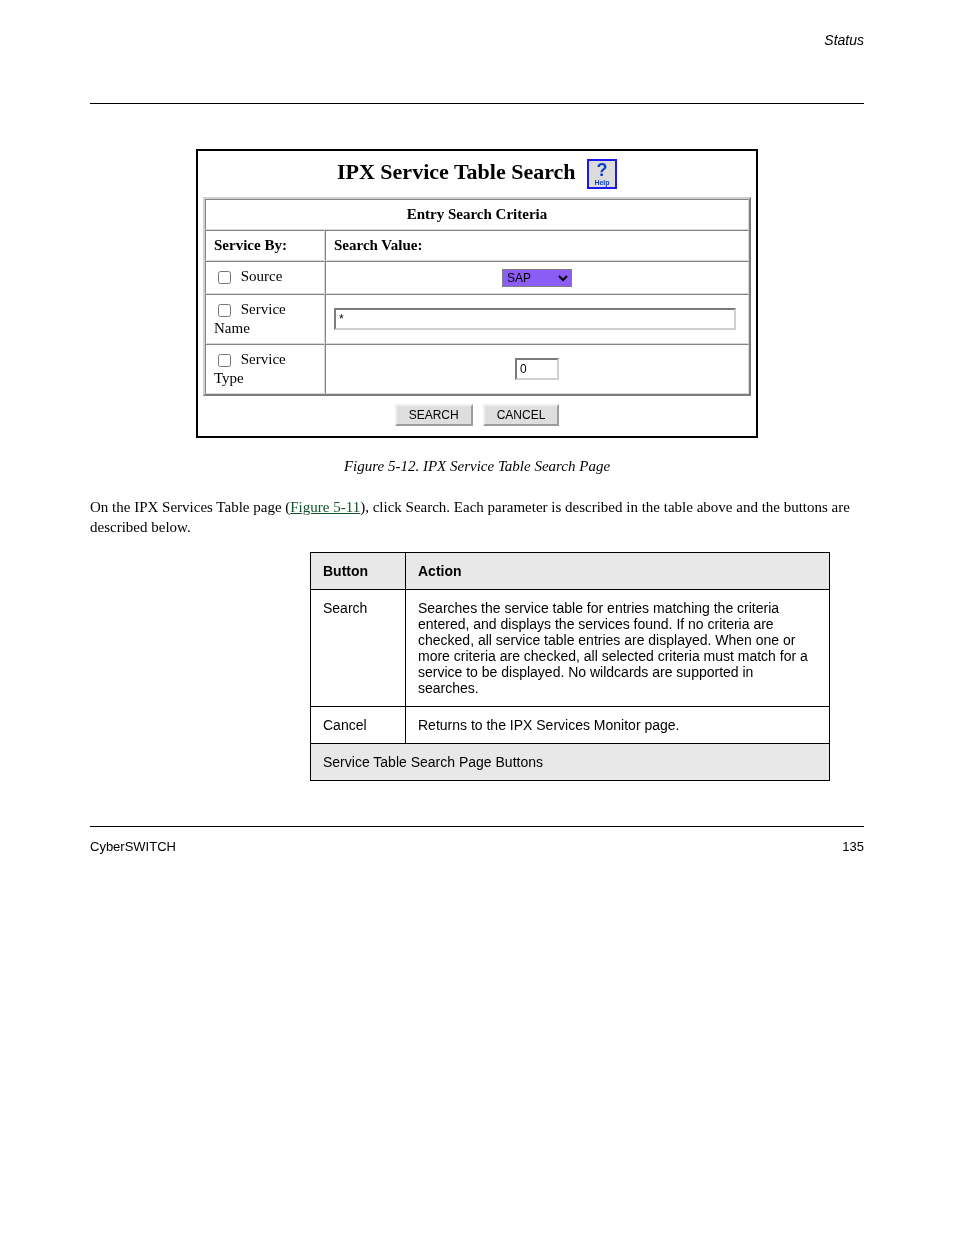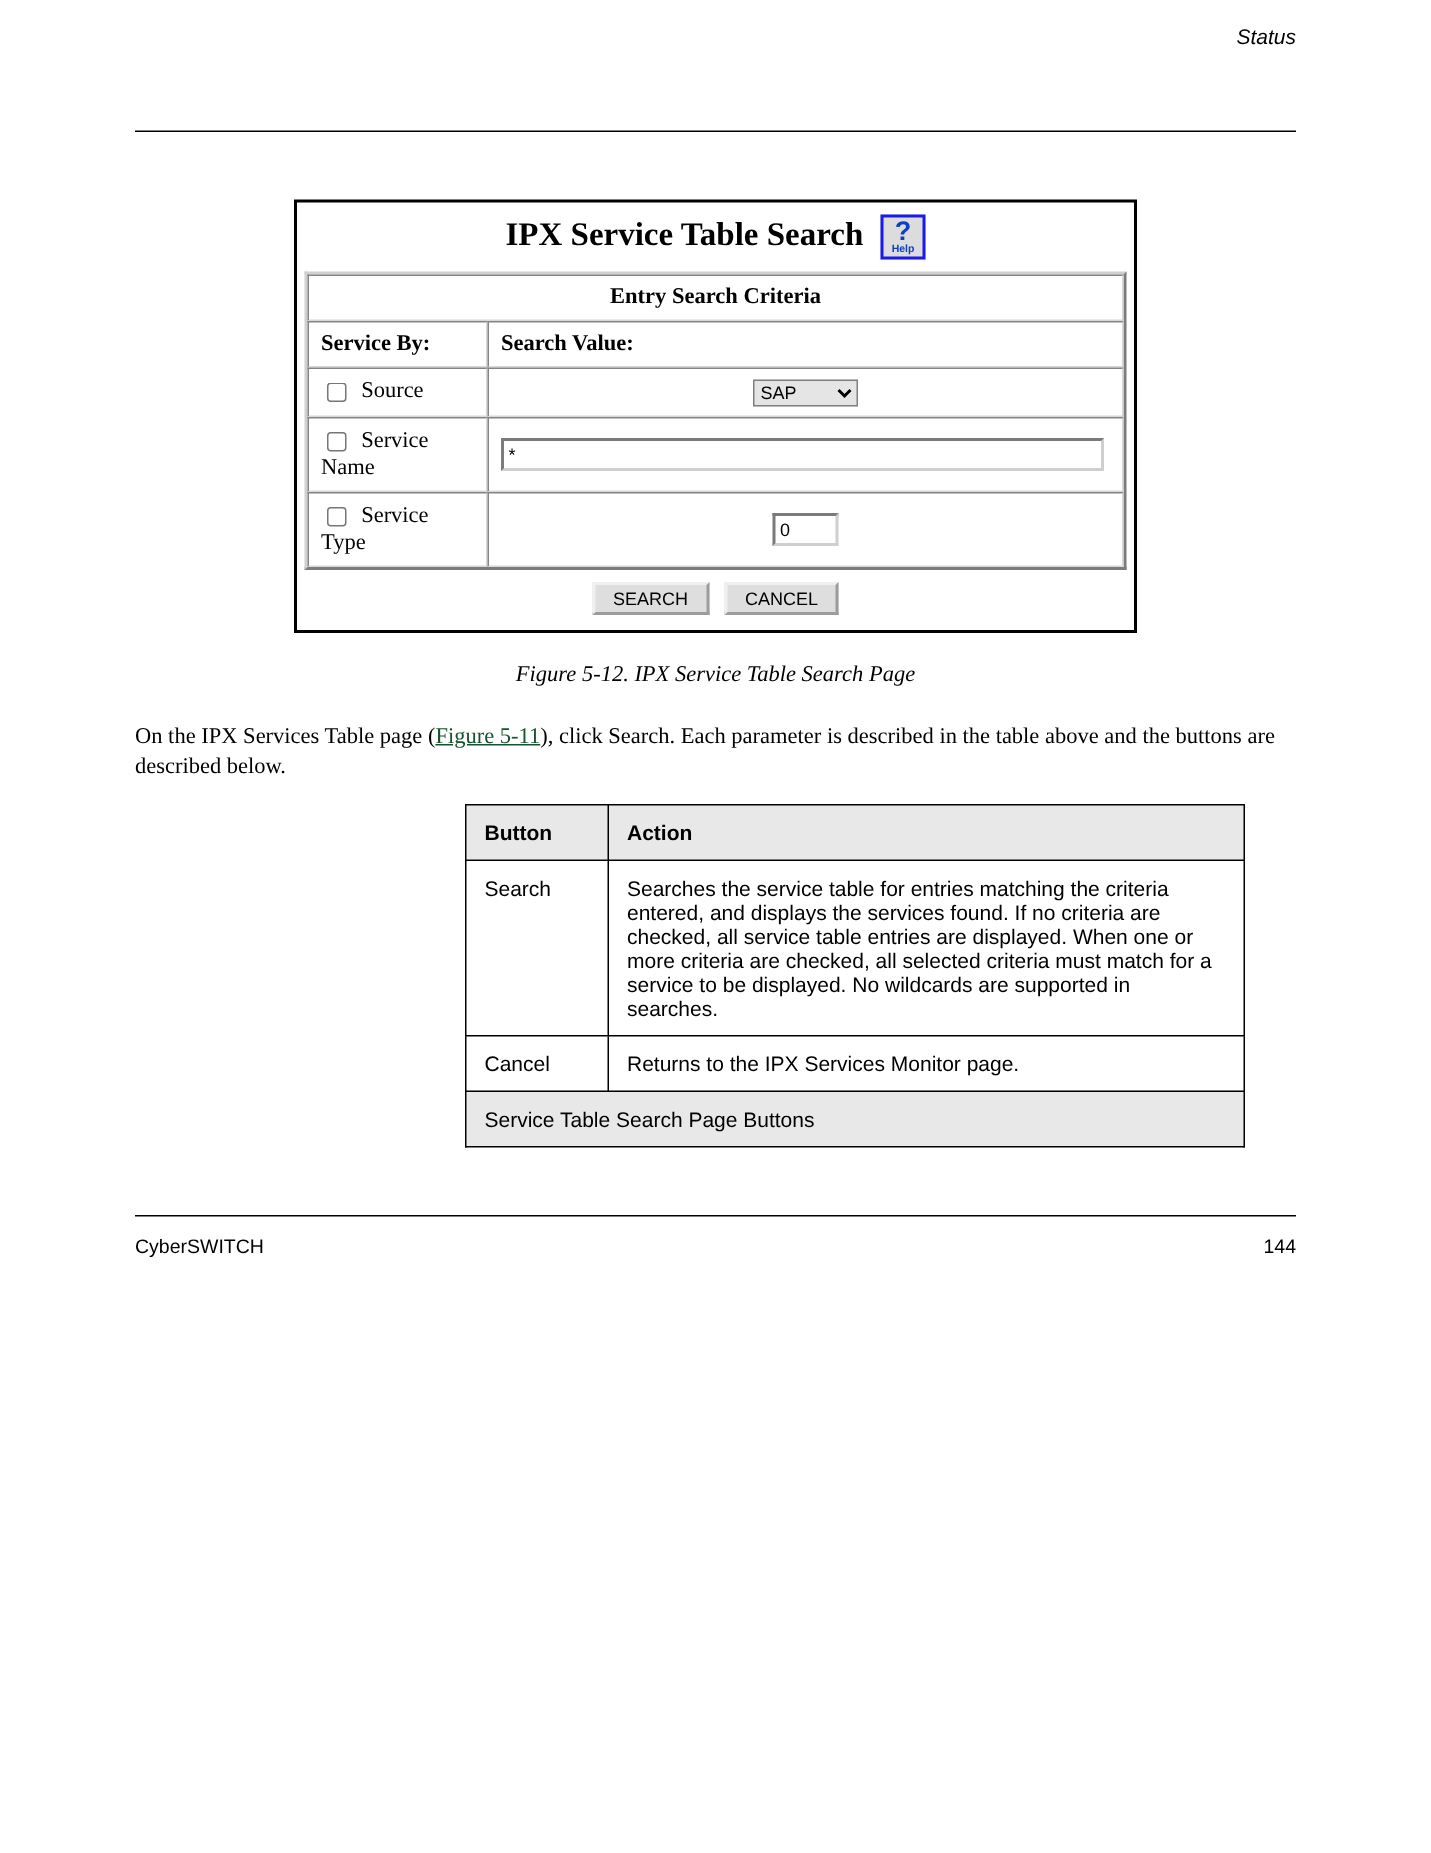--- a/index.html
+++ b/index.html
@@ -5,21 +5,21 @@
   * { box-sizing: border-box; }
   body {
     margin: 0;
     padding: 0;
     font-family: "Times New Roman", Times, serif;
     background: #fff;
     color: #000;
     width: 954px;
   }
   .page {
-    padding: 16px 90px 30px 90px;
+    padding: 32px 90px 30px 90px;
   }
   .top-rule {
     border: none;
     border-top: 1.5px solid #000;
     margin: 55px 0 45px 0;
   }
   .bottom-rule {
     border: none;
     border-top: 1.5px solid #000;
     margin: 45px 0 12px 0;
@@ -91,21 +91,21 @@
     border: 2px inset #cfcfcf;
     background: #fff;
     padding: 2px 3px;
   }
   .inp-text.full { width: 99%; }
   .inp-text.small { width: 44px; }
   .sel {
     font-family: Arial, sans-serif;
     font-size: 12px;
     border: 1px solid #808080;
-    background: #e5e5e5;
+    background: #8b5cf6;
   }
   .chk {
     vertical-align: middle;
     margin-right: 6px;
   }
   .btn-row {
     text-align: center;
     padding: 8px 0 10px 0;
   }
   .btn {
@@ -253,15 +253,15 @@
       <tr>
         <td colspan="2">Service Table Search Page Buttons</td>
       </tr>
     </tfoot>
   </table>
 
   <hr class="bottom-rule">
 
   <div class="footer">
     <span>CyberSWITCH</span>
-    <span>144</span>
+    <span>135</span>
   </div>
 </div>
 
 </body></html>

